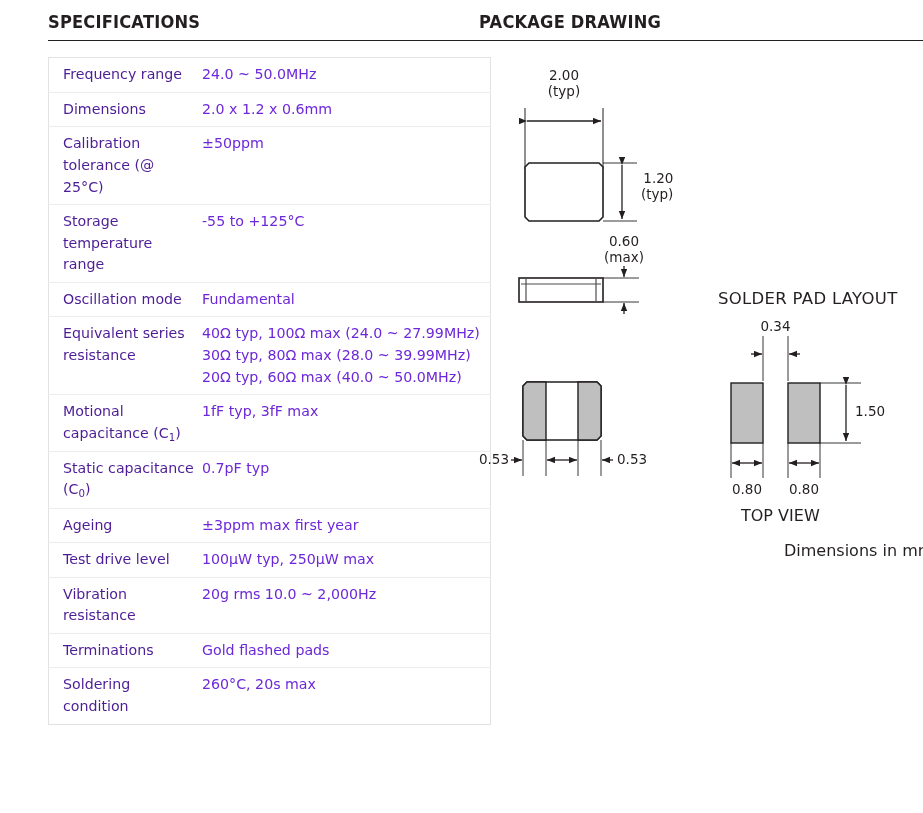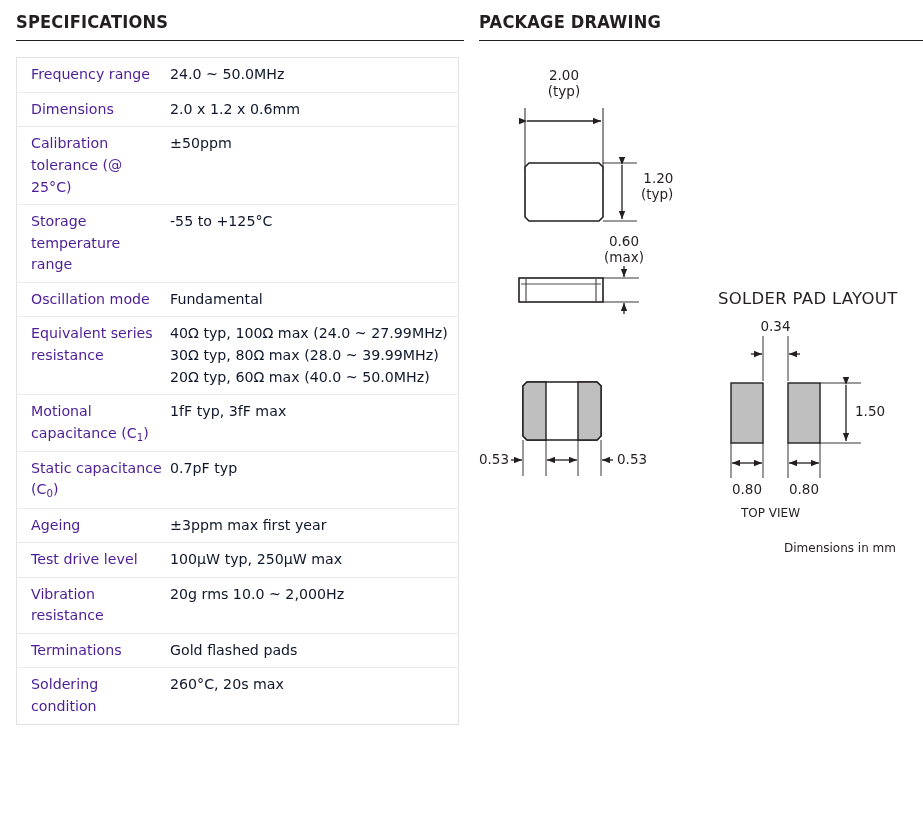--- a/index.html
+++ b/index.html
@@ -18,23 +18,24 @@
 
   .page {
     position: relative;
     width: 923px;
     height: 813px;
   }
 
   
   .col-left {
     position: absolute;
-    left: 16px;
+    left: 0px;
     top: 0px;
     width: 448px;
+    padding-left: 48px;
   }
   .col-right {
     position: absolute;
     left: 479px;
     top: 0px;
     width: 444px;
   }
 
   
   .section-head {
@@ -73,21 +74,21 @@
     padding: 6px 4px 6px 0;
     font-size: 14.2px;
     line-height: 1.52;
   }
   .spec-table td.label {
     width: 131px;
     padding-left: 14px;
     color: #4c1d95;
   }
   .spec-table td.value {
-    color: #0f172a;
+    color: #6d28d9;
     padding-left: 4px;
   }
   .spec-table td.value .line {
     display: block;
     white-space: nowrap;
   }
   sub {
     font-size: 0.72em;
     vertical-align: -0.25em;
   }
@@ -110,21 +111,21 @@
   .dwg-title {
     position: absolute;
     font-size: 16.5px;
     line-height: 1.2;
     color: #231f20;
     white-space: nowrap;
     letter-spacing: 0.3px;
   }
   .dwg-note {
     position: absolute;
-    font-size: 12px;
+    font-size: 16px;
     color: #231f20;
     white-space: nowrap;
   }
   svg { display: block; }
   .svg-layer {
     position: absolute;
     left: 0;
     top: 0;
   }
 </style>

